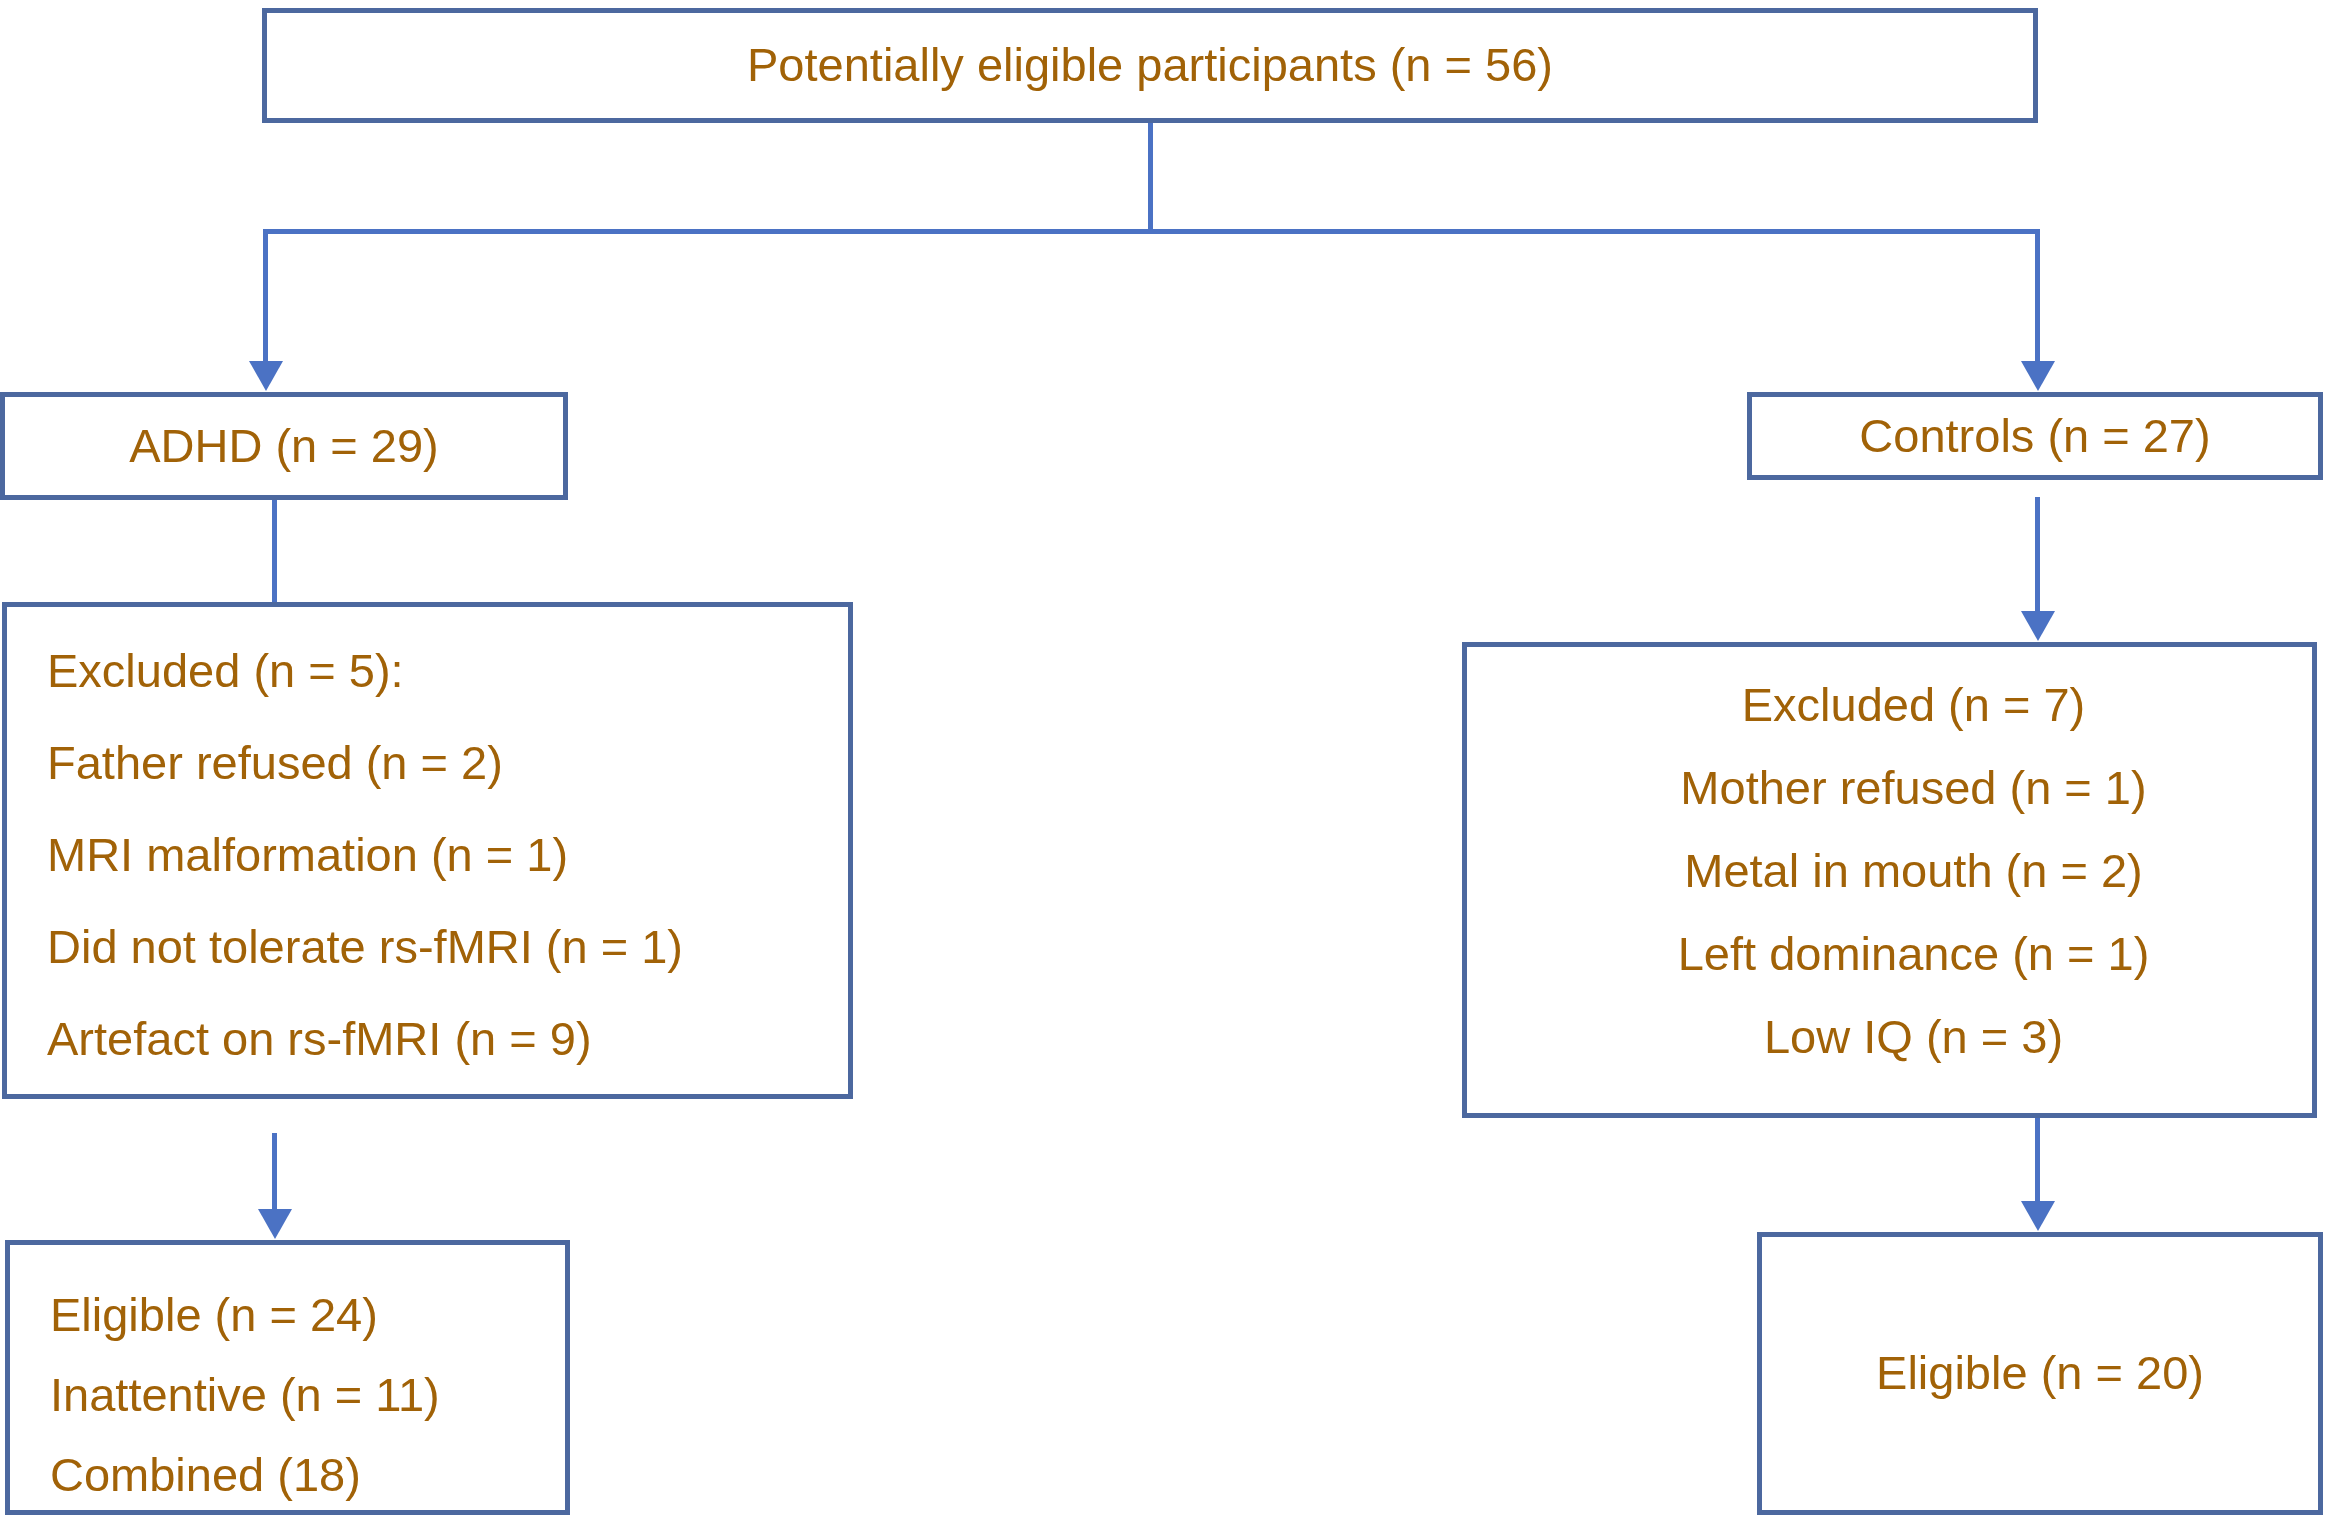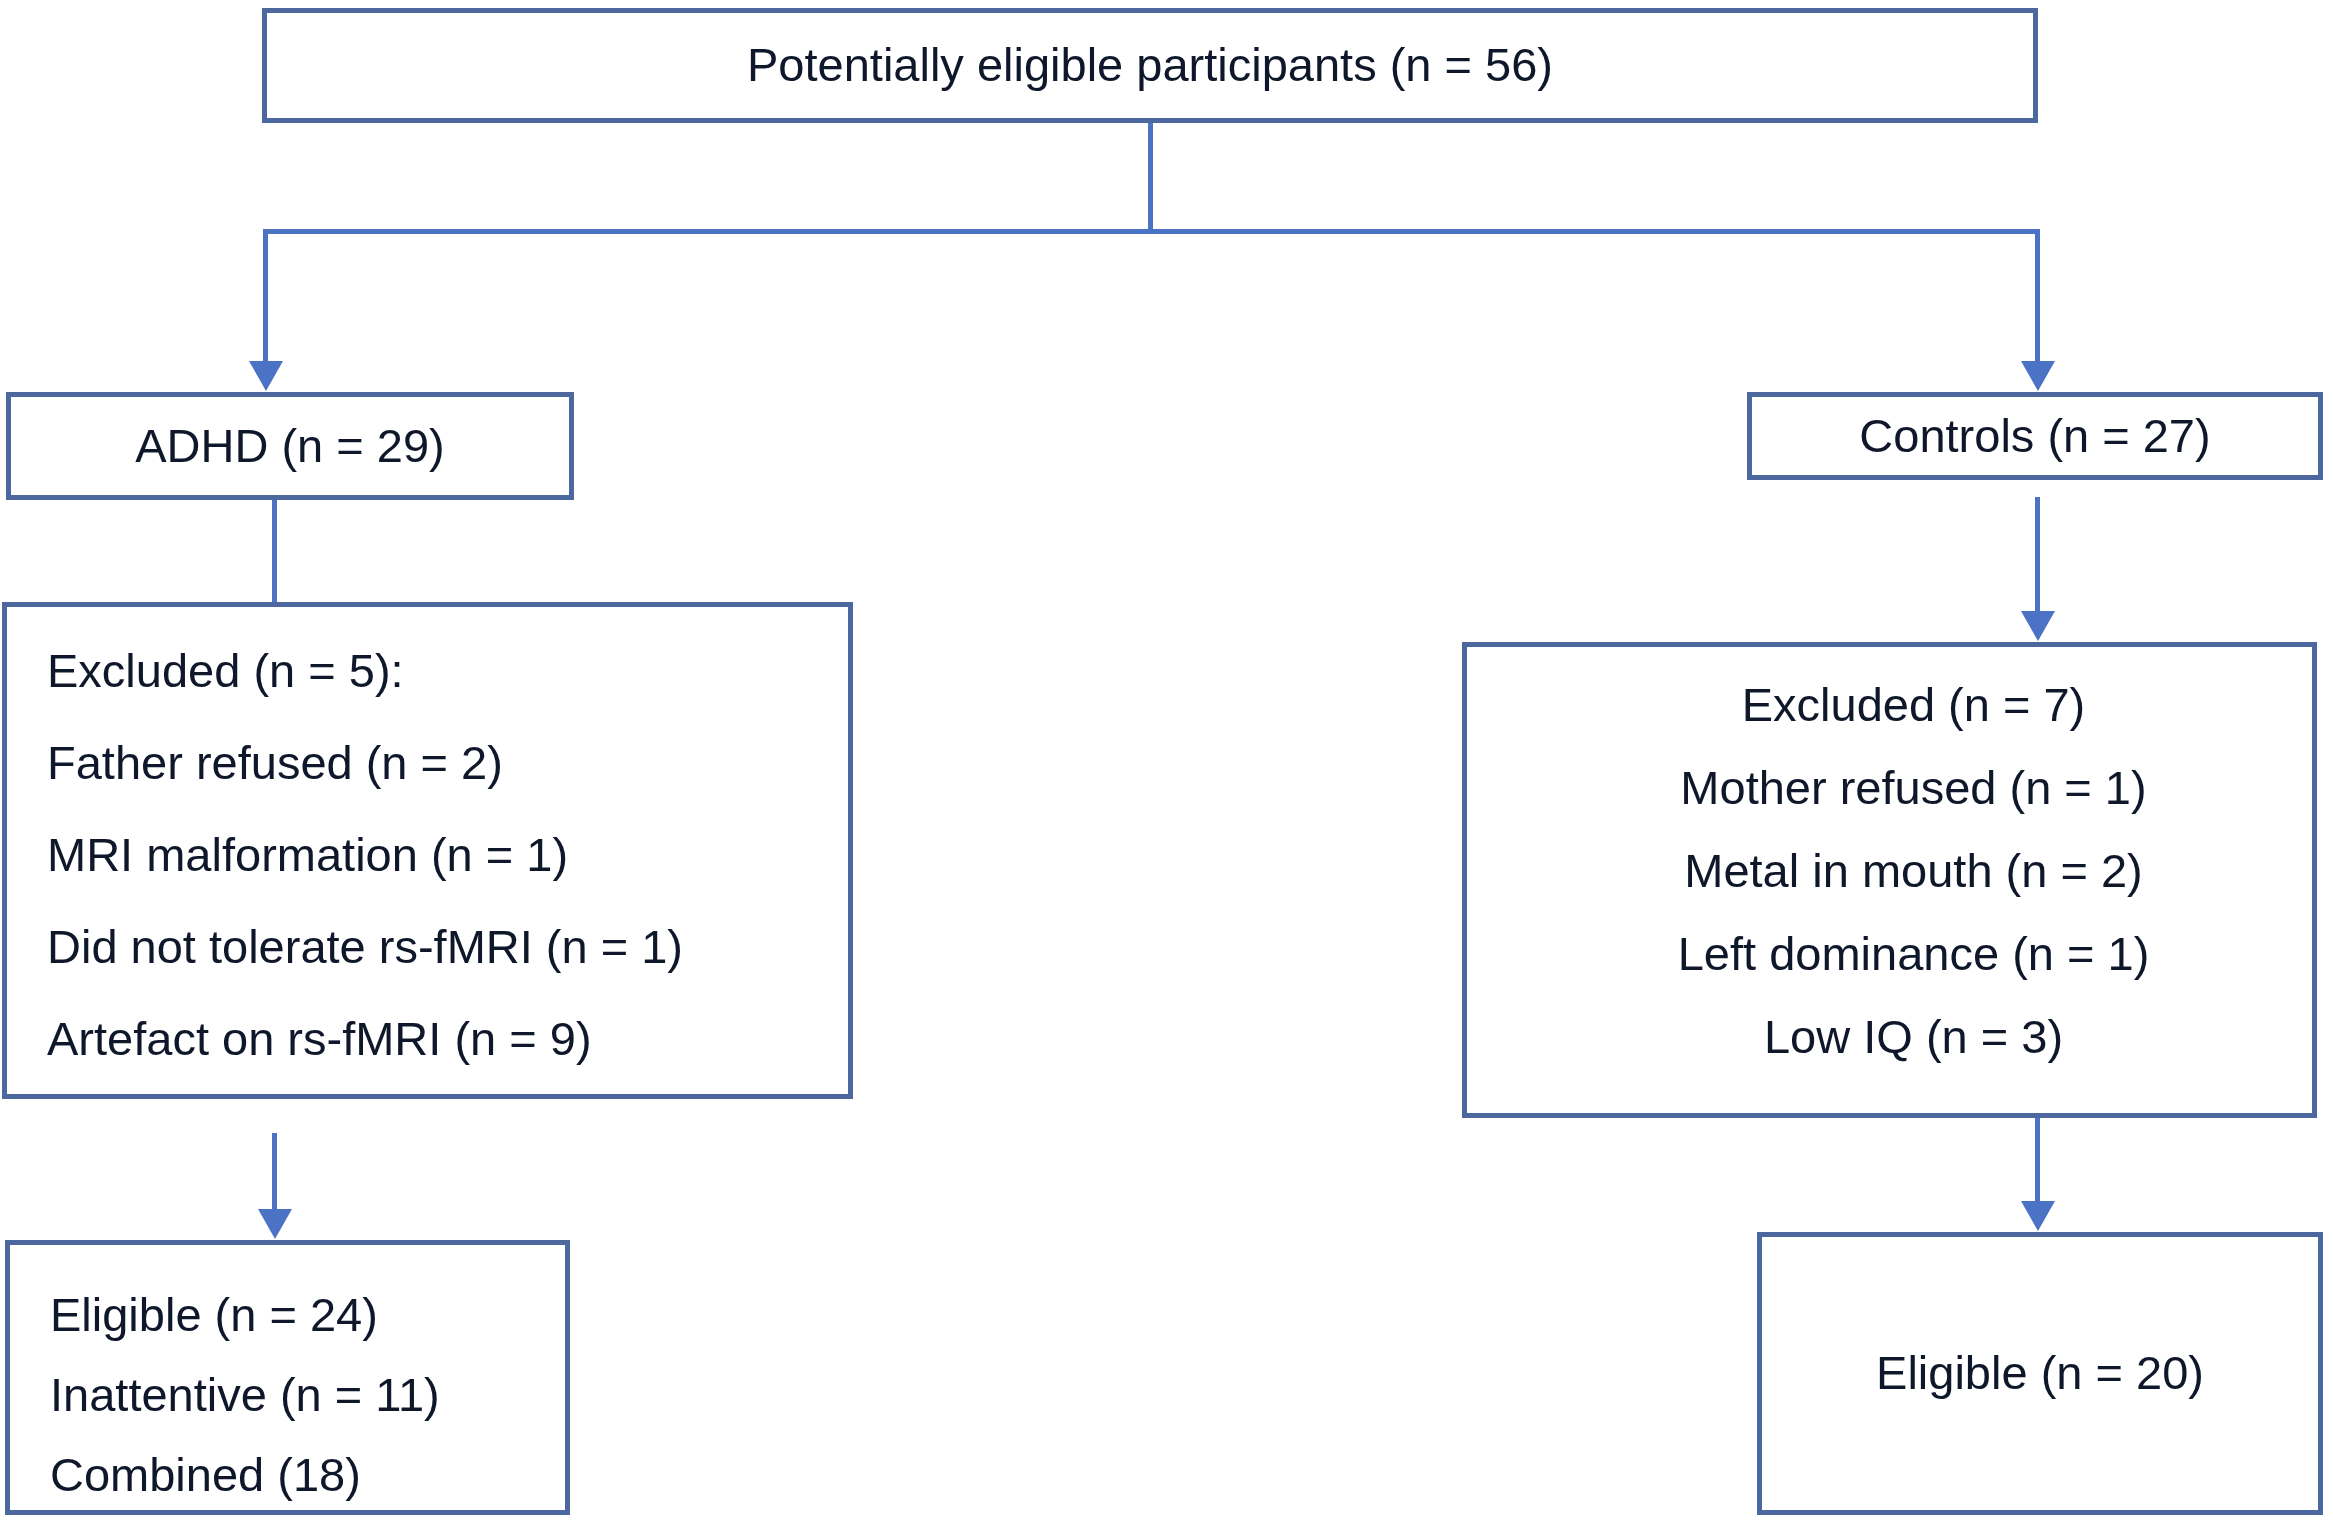--- a/index.html
+++ b/index.html
@@ -6,21 +6,21 @@
     margin: 0;
     padding: 0;
     background: #ffffff;
   }
   .canvas {
     position: relative;
     width: 2333px;
     height: 1527px;
     background: #ffffff;
     font-family: "Liberation Sans", "DejaVu Sans", sans-serif;
-    color: #0f172a;
+    color: #a16207;
     overflow: hidden;
   }
   
   .box {
     position: absolute;
     box-sizing: border-box;
     border: 5px solid #4c689f;
     background: #ffffff;
   }
   .box.center-label {
@@ -33,21 +33,21 @@
     font-size: 47px;
     line-height: 1.2;
     white-space: nowrap;
   }
   .multi .line-text {
     font-size: 47px;
     white-space: nowrap;
   }
   
   .title-box        { left: 262px;  top: 8px;    width: 1776px; height: 115px; }
-  .adhd-box         { left: 6px;    top: 392px;  width: 568px;  height: 108px; }
+  .adhd-box         { left: 0;    top: 392px;  width: 568px;  height: 108px; }
   .controls-box     { left: 1747px; top: 392px;  width: 576px;  height: 88px; }
   .adhd-excl-box    { left: 2px;    top: 602px;  width: 851px;  height: 497px;
                       padding: 18px 10px 0 40px; }
   .adhd-excl-box .line-text { line-height: 92px; }
   .controls-excl-box{ left: 1462px; top: 642px;  width: 855px;  height: 476px;
                       padding: 16px 10px 0 58px; }
   .controls-excl-box .line-text { line-height: 83px; text-align: center; }
   .adhd-elig-box    { left: 5px;    top: 1240px; width: 565px;  height: 275px;
                       padding: 30px 16px 0 40px; }
   .adhd-elig-box .line-text { line-height: 80px; }

